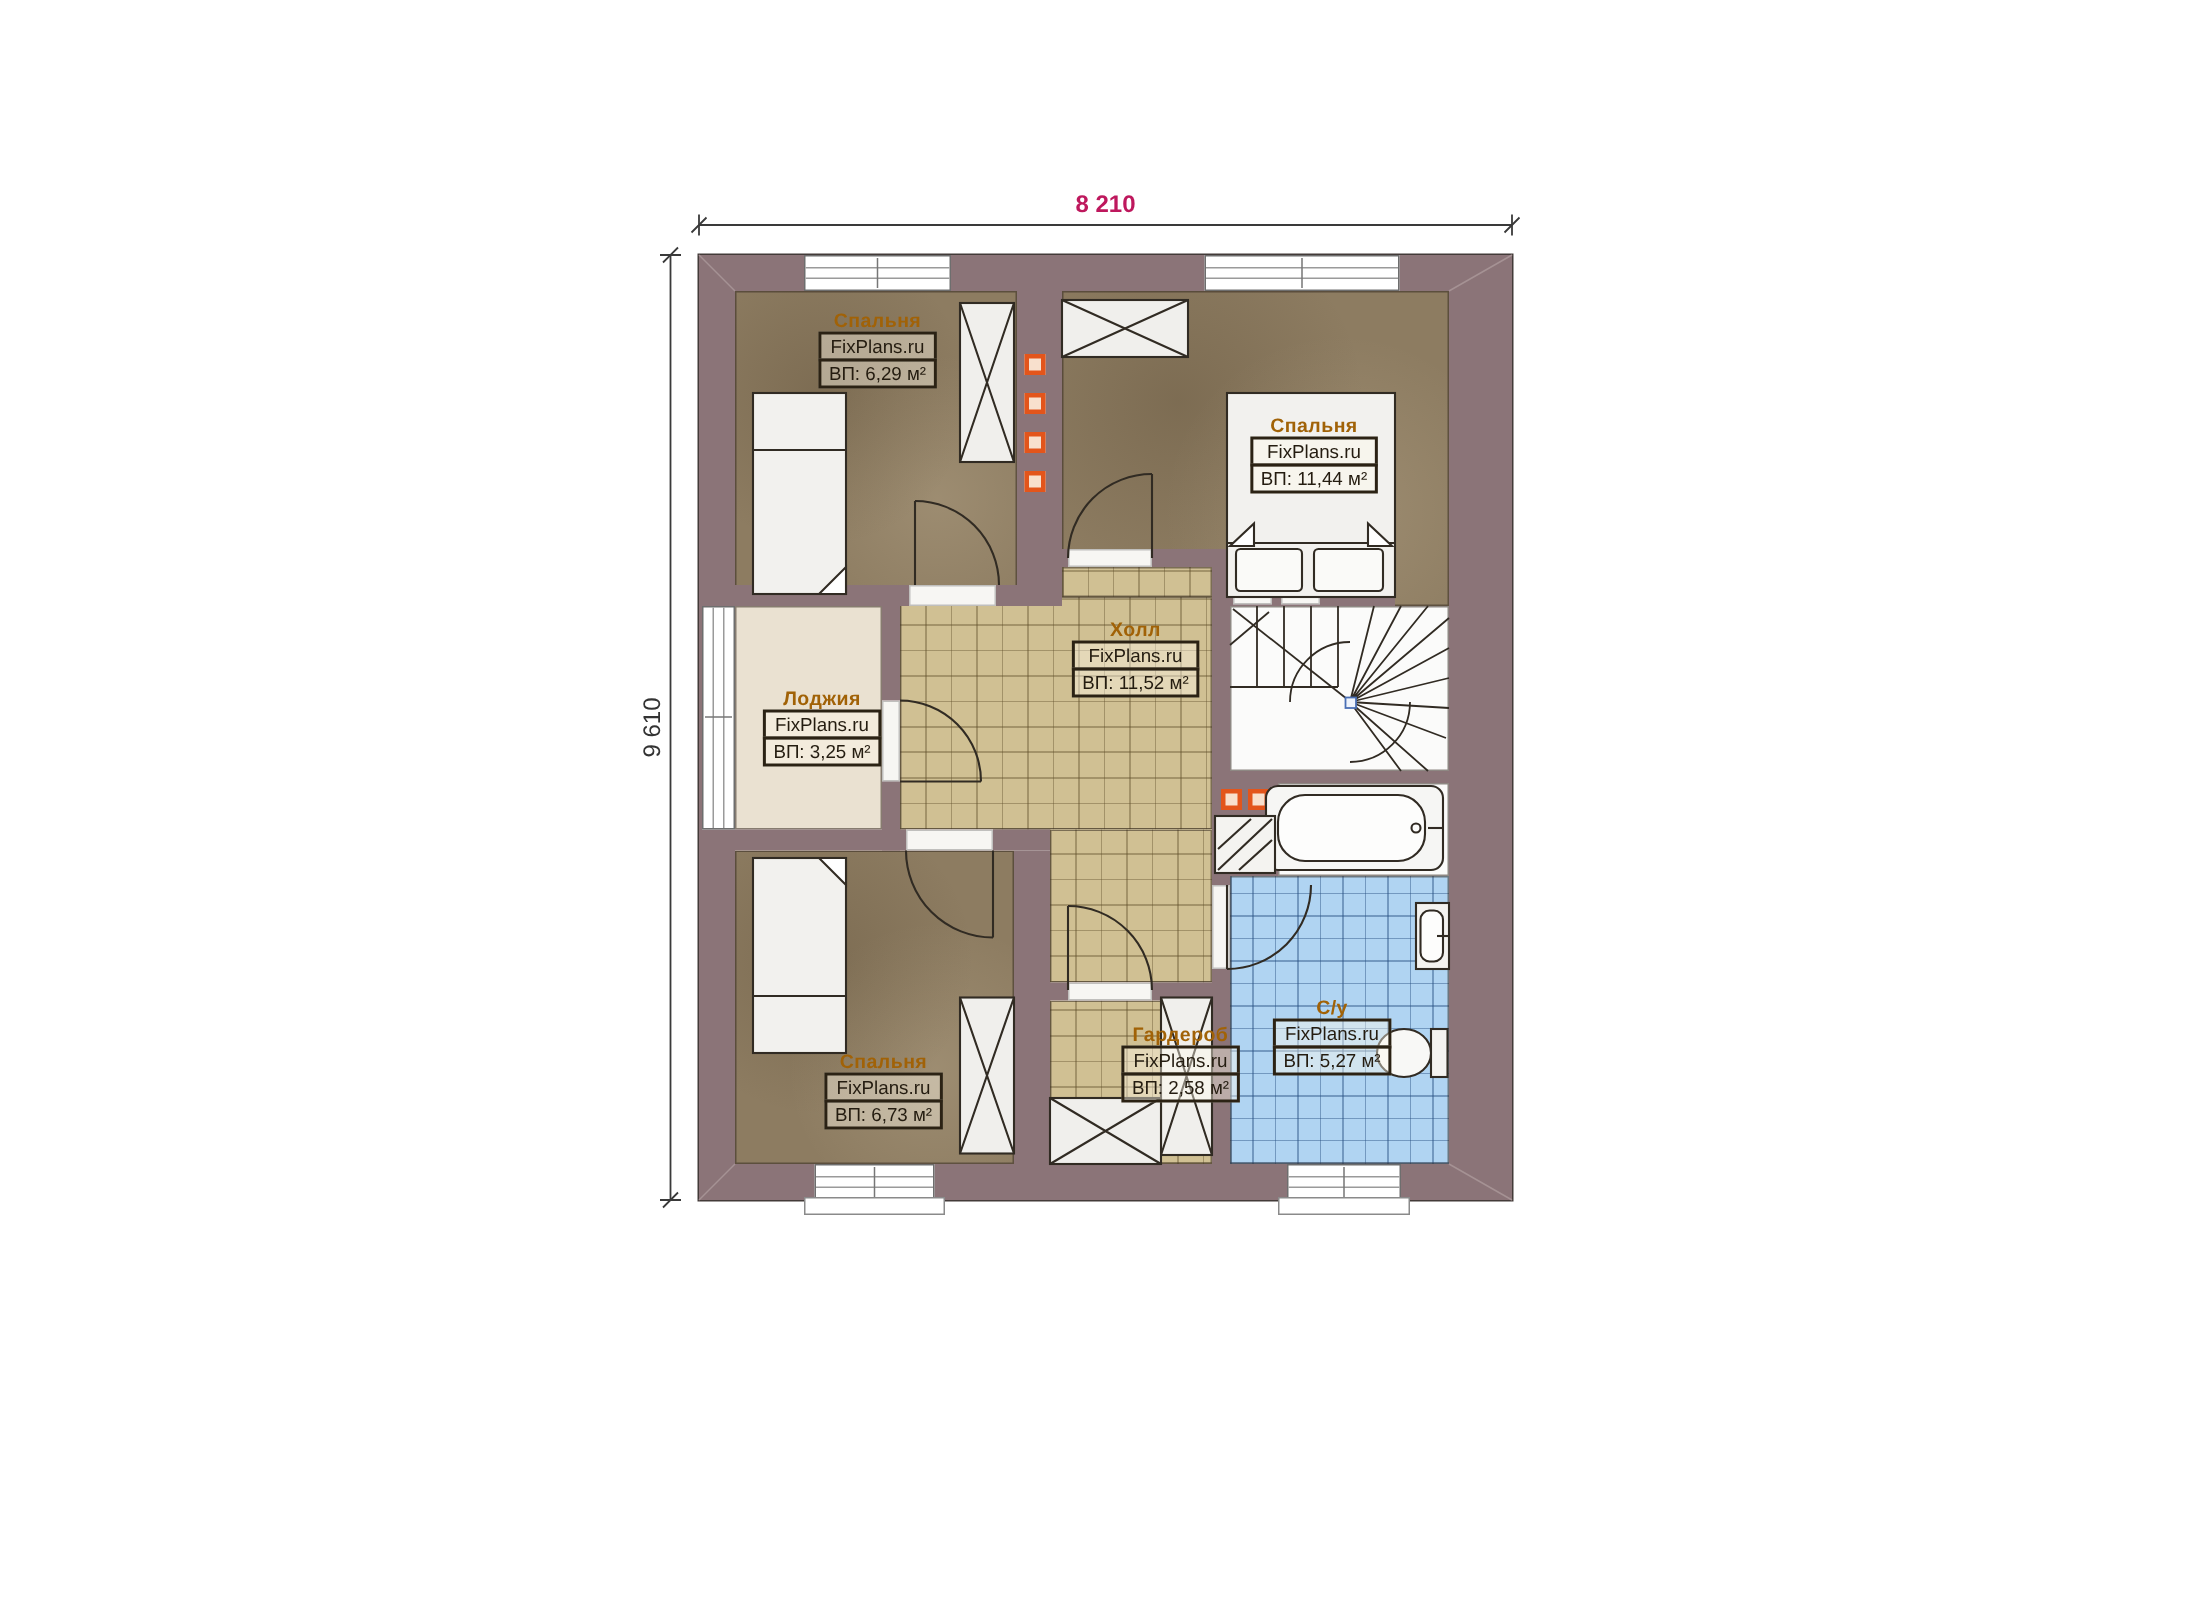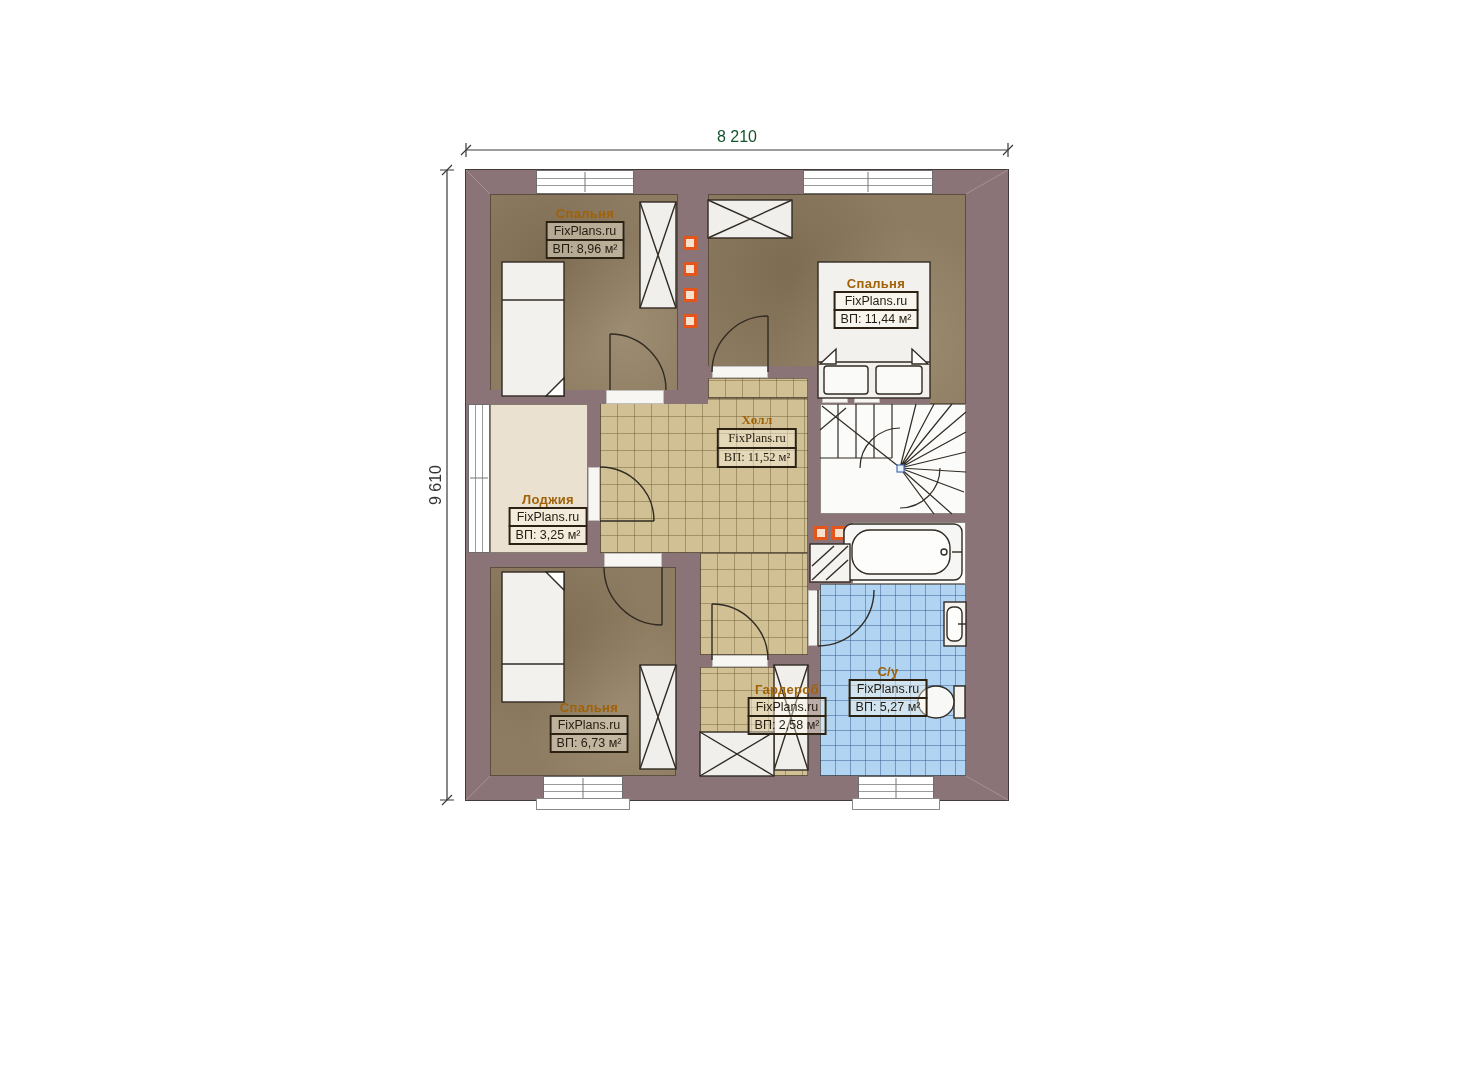--- a/index.html
+++ b/index.html
@@ -34,21 +34,21 @@
   .gap{position:absolute;background:#f7f6f3;box-shadow:inset 0 0 0 1px rgba(90,90,90,.35);}
   
   .vent{position:absolute;width:14px;height:14px;box-sizing:border-box;
         background:#f8e0cd;border:3px solid #e3551b;}
   
   .rlabel{position:absolute;z-index:10;transform:translateX(-50%);text-align:center;white-space:nowrap;}
   .rname{font-size:13px;font-weight:bold;color:#a16207;margin-bottom:2px;letter-spacing:.3px;}
   .rbox{display:block;border:2px solid #2b2214;background:rgba(255,250,235,.42);
         font-size:12.5px;padding:1px 5px;margin-top:-2px;color:#241c10;}
   
-  .dim-text{position:absolute;font-size:16px;color:#14532d;transform:translateX(-50%);}
+  .dim-text{position:absolute;font-size:16px;color:#be185d;transform:translateX(-50%);font-weight:bold;}
   .dim-text-v{position:absolute;font-size:16px;color:#333;transform:translate(-50%,-50%) rotate(-90deg);}
   svg{position:absolute;left:0;top:0;z-index:5;}
   .plan > *{z-index:2;}
   .plan .floor{z-index:1;}
   .plan .gap,.plan .win,.plan .vent,.plan .sill{z-index:3;}
 </style>
 </head>
 <body>
 
 <div class="plan">
@@ -229,36 +229,36 @@
       <path d="M447 170 V800"></path>
       <path d="M442 175 L452 165 M442 805 L452 795"></path>
       <path d="M440 170 H454 M440 800 H454"></path>
     </g>
   </g>
 </svg>
 
 <div class="rlabel" style="left:585px;top:206px;">
   <div class="rname">Спальня</div>
   <div class="rbox">FixPlans.ru</div>
-  <div class="rbox">ВП: 8,96 м²</div>
+  <div class="rbox">ВП: 6,29 м²</div>
 </div>
 
 <div class="rlabel" style="left:876px;top:276px;">
   <div class="rname">Спальня</div>
   <div class="rbox">FixPlans.ru</div>
   <div class="rbox">ВП: 11,44 м²</div>
 </div>
 
-<div class="rlabel" style="left:757px;top:412px;font-family:Liberation Serif, serif;">
+<div class="rlabel" style="left:757px;top:412px;">
   <div class="rname">Холл</div>
   <div class="rbox">FixPlans.ru</div>
   <div class="rbox">ВП: 11,52 м²</div>
 </div>
 
-<div class="rlabel" style="left:548px;top:458px;margin-top:34px;">
+<div class="rlabel" style="left:548px;top:458px;">
   <div class="rname">Лоджия</div>
   <div class="rbox">FixPlans.ru</div>
   <div class="rbox">ВП: 3,25 м²</div>
 </div>
 
 <div class="rlabel" style="left:589px;top:700px;">
   <div class="rname">Спальня</div>
   <div class="rbox">FixPlans.ru</div>
   <div class="rbox">ВП: 6,73 м²</div>
 </div>

